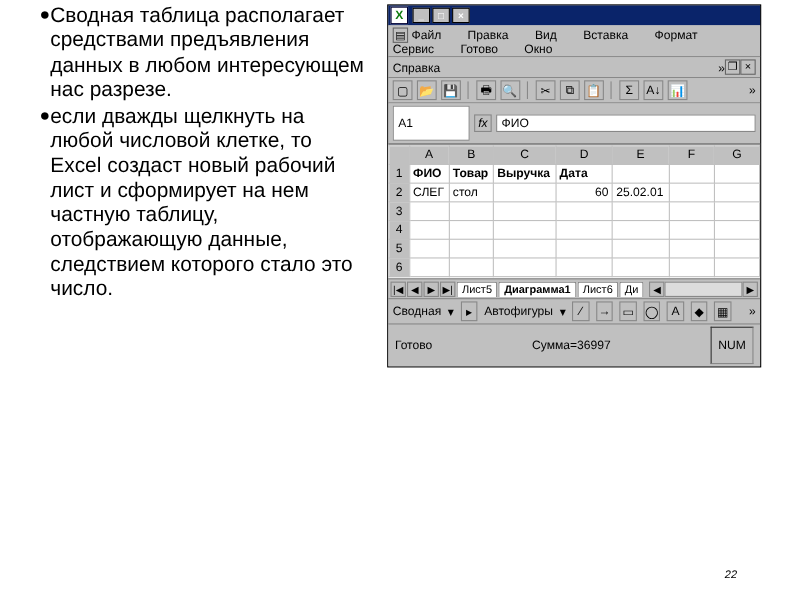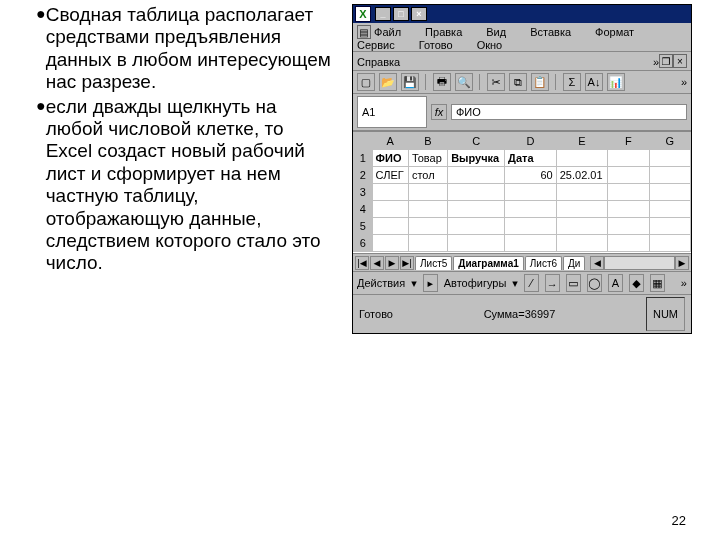--- a/index.html
+++ b/index.html
@@ -10,21 +10,21 @@
     background:#fff; color:#000;
     position:relative;
   }
   .slide { width:100%; height:100%; padding:4px 28px 18px 36px; position:relative; }
   .title { font-size:26px; margin:2px 0 24px 0; font-weight:400; }
   .content { display:flex; gap:18px; }
   .bullets { width:308px; font-size:19px; line-height:1.18; }
   .bullets ul { list-style:none; margin:0; padding:0; }
   .bullets li { display:flex; margin:0 0 2px 0; }
   .bullets li .dot { width:18px; font-size:16px; line-height:1.2; }
-  .pagenum { position:absolute; right:34px; bottom:12px; font-size:13px; }
+  .pagenum { position:absolute; right:50px; bottom:12px; font-size:10px;font-style:italic; }
 
   
   .excel {
     width:340px; height:330px;
     display:flex; flex-direction:column;
     border:1px solid #000;
     font-family:"MS Sans Serif",Tahoma,Arial,sans-serif;
     font-size:11px;
     color:#000;
     background:#c0c0c0;
@@ -181,21 +181,21 @@
             <th class="colB">B</th>
             <th class="colC">C</th>
             <th class="colD">D</th>
             <th class="colE">E</th>
             <th class="colF">F</th>
             <th class="colG">G</th>
           </tr>
           <tr>
             <th class="rownum">1</th>
             <td style="font-weight:bold">ФИО</td>
-            <td style="font-weight:normal">Товар</td>
+            <td style="font-weight:bold">Товар</td>
             <td style="font-weight:bold">Выручка</td>
             <td style="font-weight:bold">Дата</td>
             <td></td>
             <td></td>
             <td></td>
           </tr>
           <tr>
             <th class="rownum">2</th>
             <td>СЛЕГ</td>
             <td>стол</td>
@@ -259,21 +259,21 @@
         <div class="tab">Лист6</div>
         <div class="tab">Ди</div>
         <div class="hscroll">
           <div class="scrollbtn">◀</div>
           <div class="scrolltrack"></div>
           <div class="scrollbtn">▶</div>
         </div>
       </div>
 
       <div class="drawbar">
-        <span class="lbl">Действия</span>▾
+        <span class="lbl">Сводная</span>▾
         <div class="tbtn">▸</div>
         <span class="lbl">Автофигуры</span>▾
         <div class="tbtn">⁄</div>
         <div class="tbtn">→</div>
         <div class="tbtn">▭</div>
         <div class="tbtn">◯</div>
         <div class="tbtn">A</div>
         <div class="tbtn">◆</div>
         <div class="tbtn">▦</div>
         <span style="flex:1"></span>

